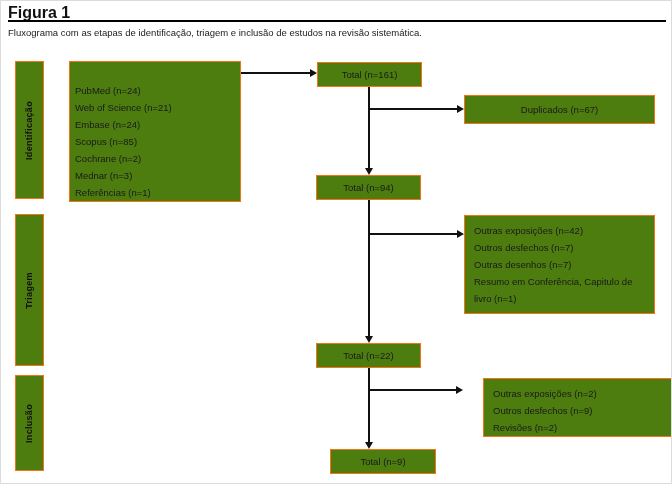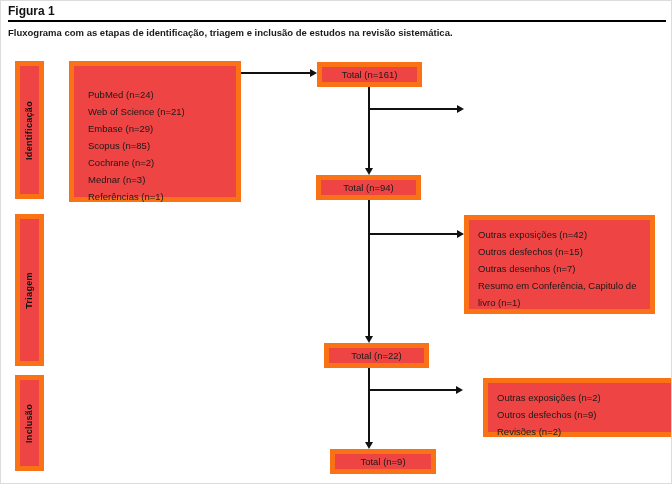--- a/index.html
+++ b/index.html
@@ -1,34 +1,34 @@
 <!DOCTYPE html>
 <html><head>
 <meta charset="utf-8">
 <style>
   html,body{margin:0;padding:0;background:#fff;}
   .page{
     position:relative;width:672px;height:484px;background:#ffffff;
     font-family:"Liberation Sans",sans-serif;color:#1a1a1a;
     box-sizing:border-box;border:1px solid #dcdcdc;overflow:hidden;
   }
-  .fig-title{position:absolute;left:7px;top:3px;font-size:12px;font-weight:bold;color:#111;}
+  .fig-title{position:absolute;left:7px;top:3px;font-size:16px;font-weight:bold;color:#111;}
   .fig-rule{position:absolute;left:7px;top:19px;width:658px;height:2px;background:#000;}
-  .fig-caption{position:absolute;left:7px;top:26px;font-size:9.5px;color:#1a1a1a;font-weight:bold;}
+  .fig-caption{position:absolute;left:7px;top:26px;font-size:9.5px;color:#1a1a1a;}
   .box{
-    position:absolute;border:5px solid #f97316;background:#ef4444;
+    position:absolute;border:1px solid #f97316;background:#4d7c0f;
     box-sizing:border-box;font-size:9.5px;line-height:17px;
   }
   .stage{display:flex;align-items:center;justify-content:center;}
   .stage .vtext{
     transform:rotate(-90deg);white-space:nowrap;font-weight:bold;
     font-size:9px;letter-spacing:0.3px;color:#111;
   }
   .center-box{display:flex;align-items:center;justify-content:center;text-align:center;}
-  .src-box{padding:20px 5px 0 14px;}
+  .src-box{padding:20px 5px 0 5px;}
   .excl-box{padding:6px 10px 0 9px;}
   .hline,.vline{position:absolute;background:#111;}
   .arr-r{
     position:absolute;width:0;height:0;
     border-top:4px solid transparent;border-bottom:4px solid transparent;
     border-left:7px solid #111;
   }
   .arr-d{
     position:absolute;width:0;height:0;
     border-left:4px solid transparent;border-right:4px solid transparent;
@@ -50,43 +50,46 @@
   <div class="box stage" style="left:14px;top:213px;width:29px;height:152px;">
     <span class="vtext">Triagem</span>
   </div>
   <div class="box stage" style="left:14px;top:374px;width:29px;height:96px;">
     <span class="vtext">Inclusão</span>
   </div>
 
   <div class="box src-box" style="left:68px;top:60px;width:172px;height:141px;">
     <div>PubMed (n=24)</div>
     <div>Web of Science (n=21)</div>
-    <div>Embase (n=29)</div>
+    <div>Embase (n=24)</div>
     <div>Scopus (n=85)</div>
     <div>Cochrane (n=2)</div>
     <div>Mednar (n=3)</div>
     <div>Referências (n=1)</div>
   </div>
 
   <div class="box center-box" style="left:316px;top:61px;width:105px;height:25px;">
     <span>Total (n=161)</span>
   </div>
   <div class="box center-box" style="left:315px;top:174px;width:105px;height:25px;">
     <span>Total (n=94)</span>
   </div>
-  <div class="box center-box" style="left:323px;top:342px;width:105px;height:25px;">
+  <div class="box center-box" style="left:315px;top:342px;width:105px;height:25px;">
     <span>Total (n=22)</span>
   </div>
   <div class="box center-box" style="left:315px;top:448px;width:106px;height:25px;margin-left:14px;">
     <span>Total (n=9)</span>
   </div>
 
+  <div class="box center-box" style="left:463px;top:94px;width:191px;height:29px;">
+    <span>Duplicados (n=67)</span>
+  </div>
   <div class="box excl-box" style="left:463px;top:214px;width:191px;height:99px;">
     <div>Outras exposições (n=42)</div>
-    <div>Outros desfechos (n=15)</div>
+    <div>Outros desfechos (n=7)</div>
     <div>Outras desenhos (n=7)</div>
     <div>Resumo em Conferência, Capitulo de livro (n=1)</div>
   </div>
   <div class="box excl-box" style="left:482px;top:377px;width:196px;height:59px;">
     <div>Outras exposições (n=2)</div>
     <div>Outros desfechos (n=9)</div>
     <div>Revisões (n=2)</div>
   </div>
 
   <div class="hline" style="left:240px;top:71px;width:69px;height:2px;"></div>

